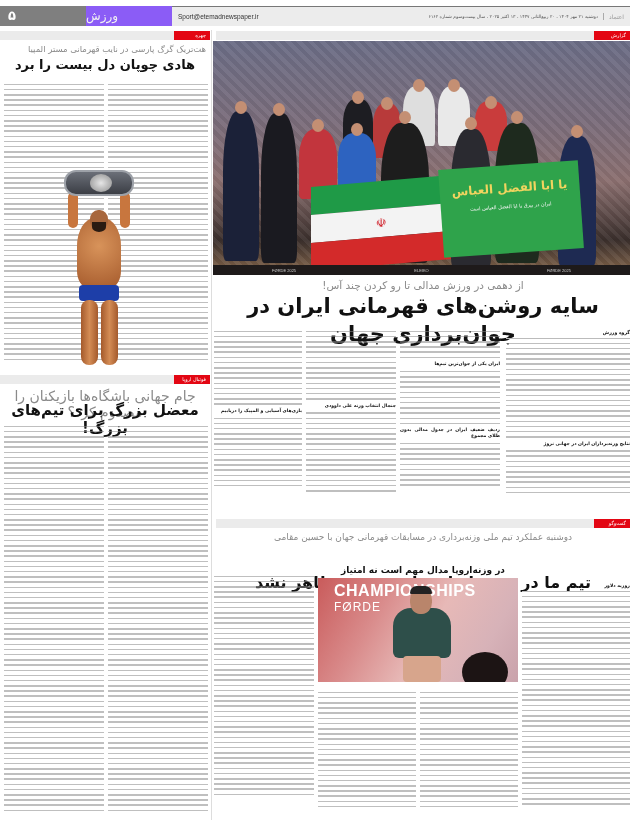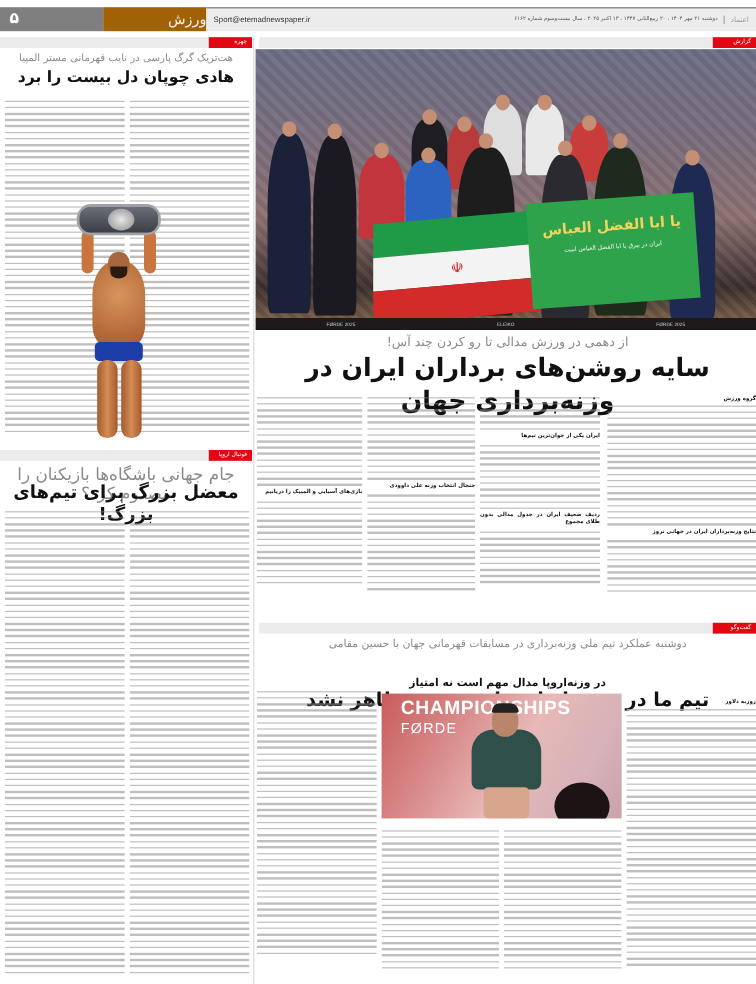--- a/index.html
+++ b/index.html
@@ -2,21 +2,21 @@
 <html><head>
 <meta charset="utf-8">
 <style>
   * { box-sizing: border-box; margin: 0; padding: 0; }
   html, body { width: 630px; height: 820px; background: #fff; overflow: hidden; }
   body { font-family: "DejaVu Sans", sans-serif; color: #222; position: relative; direction: rtl; }
 
   
   .masthead { position: absolute; top: 6px; left: 0; width: 630px; height: 20px; display: flex; direction: ltr; }
   .mh-page { width: 86px; background: #7f7f7f; color: #fff; font-weight: bold; font-size: 13px; padding-left: 8px; line-height: 20px; }
-  .mh-section { width: 86px; background: #a16207; color: #f2f2f2; font-size: 12px; line-height: 20px; text-align: right; }
+  .mh-section { width: 86px; background: #8b5cf6; color: #f2f2f2; font-size: 12px; line-height: 20px; text-align: left; }
   .mh-right { flex: 1; background: #ececec; border-top: 1px solid #777; display: flex; align-items: center; justify-content: space-between; padding: 0 6px; }
   .mh-email { font-family: "Liberation Sans", sans-serif; font-size: 6.5px; color: #333; }
   .mh-date { font-size: 4.5px; color: #555; direction: rtl; display: flex; align-items: center; gap: 5px; }
   .mh-logo { font-size: 6px; color: #999; border-left: 1px solid #aaa; padding-left: 5px; }
 
   
   .kicker-bar { position: absolute; height: 9px; background: #ebebeb; }
   .kicker { position: absolute; right: 0; top: 0; height: 9px; background: #e30613; color: #fff; font-size: 5px; line-height: 9px; padding: 0 4px; min-width: 36px; text-align: right; }
 
   .col-text { position: absolute; font-size: 3.6px; line-height: 5.2px; color: #444; text-align: justify; overflow: hidden; }
@@ -128,21 +128,21 @@
     <small>ایران در بیرق یا ابا الفضل العباس است</small>
   </div>
   <div class="stage">
     <span>FØRDE 2025</span>
     <span>ELEIKO</span>
     <span>FØRDE 2025</span>
   </div>
 </div>
 
 <div class="hl-sup" style="left:216px; top:279px; width:414px; font-size:10.5px;">از دهمی در ورزش مدالی تا رو کردن چند آس!</div>
-<div class="hl-main" style="left:216px; top:292px; width:414px; font-size:21px; line-height:28px;">سایه روشن‌های برداران ایران در وزنه‌برداری جهان</div>
+<div class="hl-main" style="left:216px; top:292px; width:414px; font-size:21px; line-height:28px;">سایه روشن‌های قهرمانی ایران در جوان‌برداری جهان</div>
 
 <div class="col-text" style="left:506px; top:327px; width:124px; height:184px;">
   <div class="sub">گروه ورزش</div>
   <div style="height:1px;background:#bbb;margin:2px 0 1px;"></div>
   <div class="ln"></div>
     <div class="ln"></div>
     <div class="ln"></div>
     <div class="ln"></div>
     <div class="ln"></div>
     <div class="ln"></div>
@@ -417,21 +417,21 @@
     <div class="ln"></div>
     <div class="ln"></div>
     <div class="ln"></div>
     <div class="ln"></div>
     <div class="ln"></div>
     <div class="ln"></div>
     <div class="ln"></div>
     <div class="ln"></div>
 </div>
 
-<div class="hl-sup" style="left:0; top:44px; width:210px; font-size:8.5px;">هت‌تریک گرگ پارسی در نایب قهرمانی مستر المپیا</div>
+<div class="hl-sup" style="left:12px; top:44px; width:210px; font-size:8.5px;">هت‌تریک گرگ پارسی در نایب قهرمانی مستر المپیا</div>
 <div class="hl-main" style="left:0; top:56px; width:210px; font-size:13px; line-height:18px;">هادی چوپان دل بیست را برد</div>
 
 <div class="col-text" style="left:108px; top:80px; width:100px; height:285px;">
   <div class="ln"></div>
     <div class="ln"></div>
     <div class="ln"></div>
     <div class="ln"></div>
     <div class="ln"></div>
     <div class="ln"></div>
     <div class="ln"></div>

